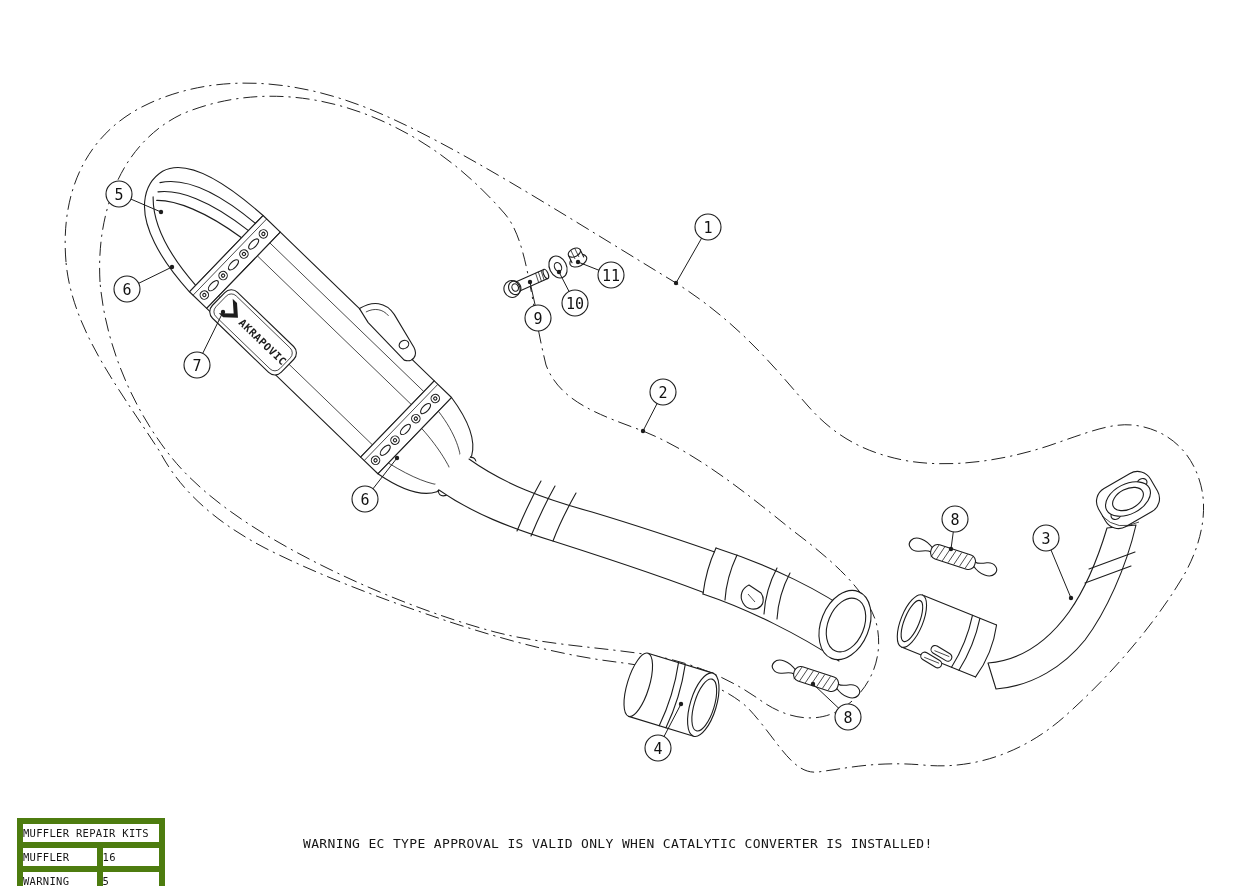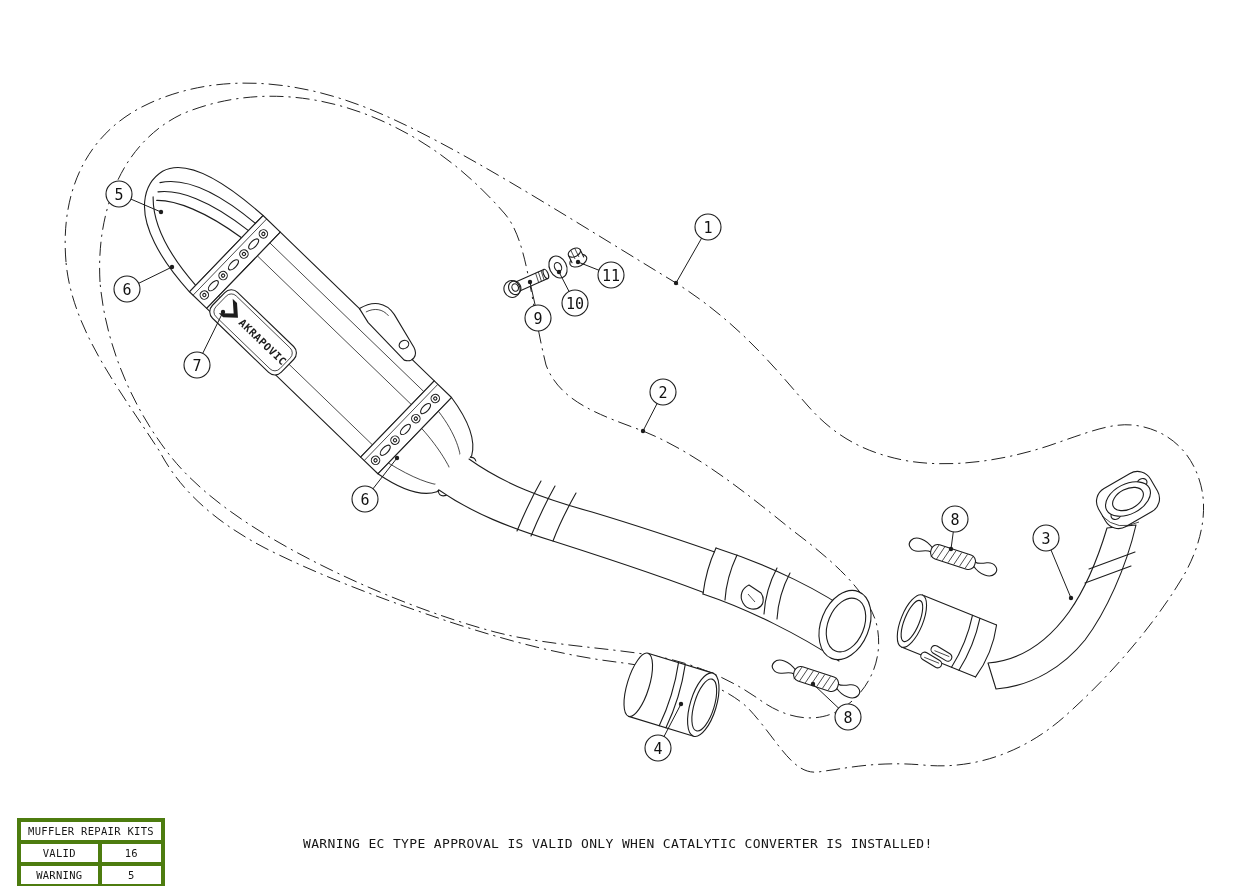--- a/index.html
+++ b/index.html
@@ -16,21 +16,21 @@
   .leader{stroke:#1d1d1d;stroke-width:1;}
   .bubble{fill:#fff;stroke:#1d1d1d;stroke-width:1.1;}
   .dot{fill:#1d1d1d;stroke:none;}
   .callout-label{font-family:"DejaVu Sans Mono",monospace;font-size:15px;fill:#111;
                  text-anchor:middle;dominant-baseline:central;}
   .logo-text{font-family:"DejaVu Sans Mono",monospace;font-size:10.5px;font-weight:bold;
              letter-spacing:.5px;fill:#1d1d1d;}
   
   .kit-table{position:absolute;left:17px;top:818px;width:148px;border-collapse:collapse;
              font-size:10.5px;letter-spacing:.3px;color:#161616;}
-  .kit-table td{border:4px solid #4d7c0f;text-align:center;height:18px;padding:0;}
+  .kit-table td{border:6px solid #4d7c0f;height:18px;padding:0;}
   .kit-table .name-col{width:56%;}
   
   .warning{position:absolute;left:303px;top:836px;width:620px;
            font-size:13px;letter-spacing:.35px;white-space:nowrap;color:#161616;}
 </style>
 </head>
 <body>
 
 <div class="page">
 
@@ -326,21 +326,21 @@
         </g>
       </g>
 </svg>
 
 <table class="kit-table">
   <tbody>
         <tr>
     <td colspan="2">MUFFLER REPAIR KITS</td>
   </tr>
   <tr>
-    <td class="name-col">VALID</td>
+    <td class="name-col">MUFFLER</td>
     <td>16</td>
   </tr>
   <tr>
     <td class="name-col">WARNING</td>
     <td>5</td>
   </tr>
 </tbody>
     </table>
 
 <div class="warning">WARNING EC TYPE APPROVAL IS VALID ONLY WHEN CATALYTIC CONVERTER IS INSTALLED!</div>

